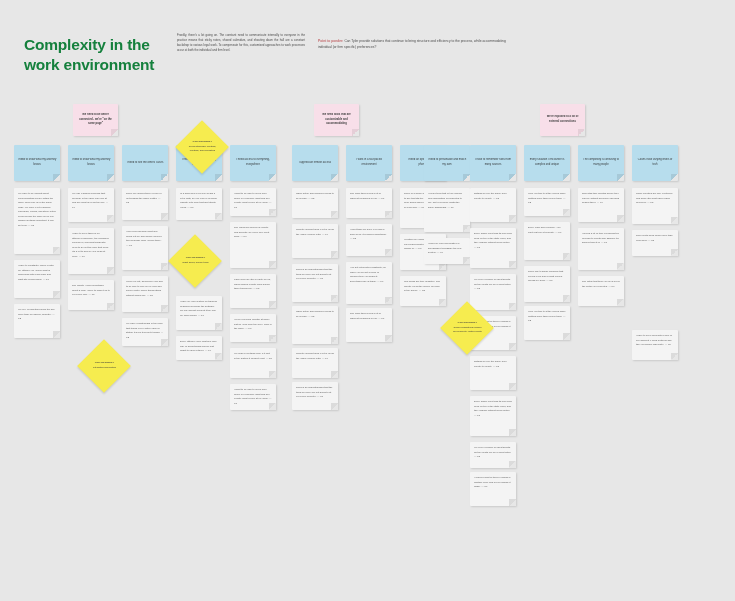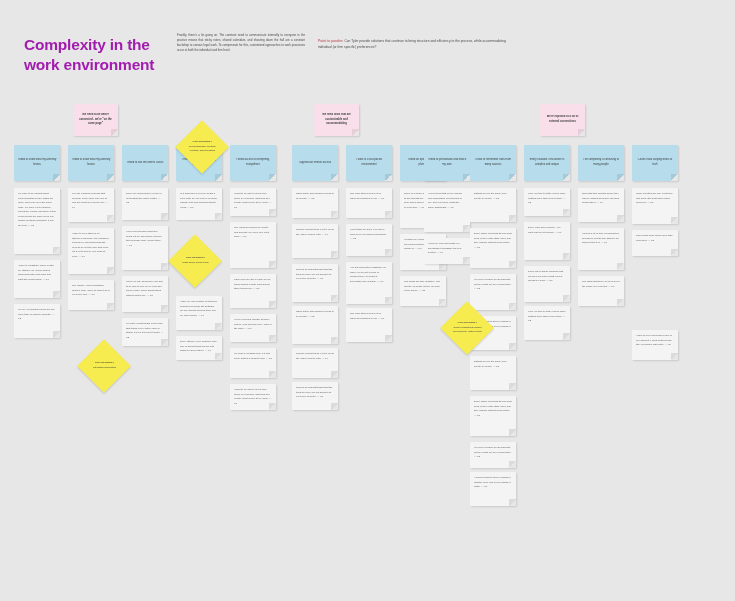--- a/index.html
+++ b/index.html
@@ -20,21 +20,21 @@
 
   
   .title {
     position: absolute;
     left: 24px;
     top: 35px;
     width: 150px;
     font-size: 15.5px;
     font-weight: bold;
     line-height: 1.3;
-    color: #a21caf;
+    color: #15803d;
     letter-spacing: -0.2px;
   }
 
   .intro {
     position: absolute;
     left: 177px;
     top: 33px;
     width: 128px;
     font-size: 2.9px;
     line-height: 1.75;

